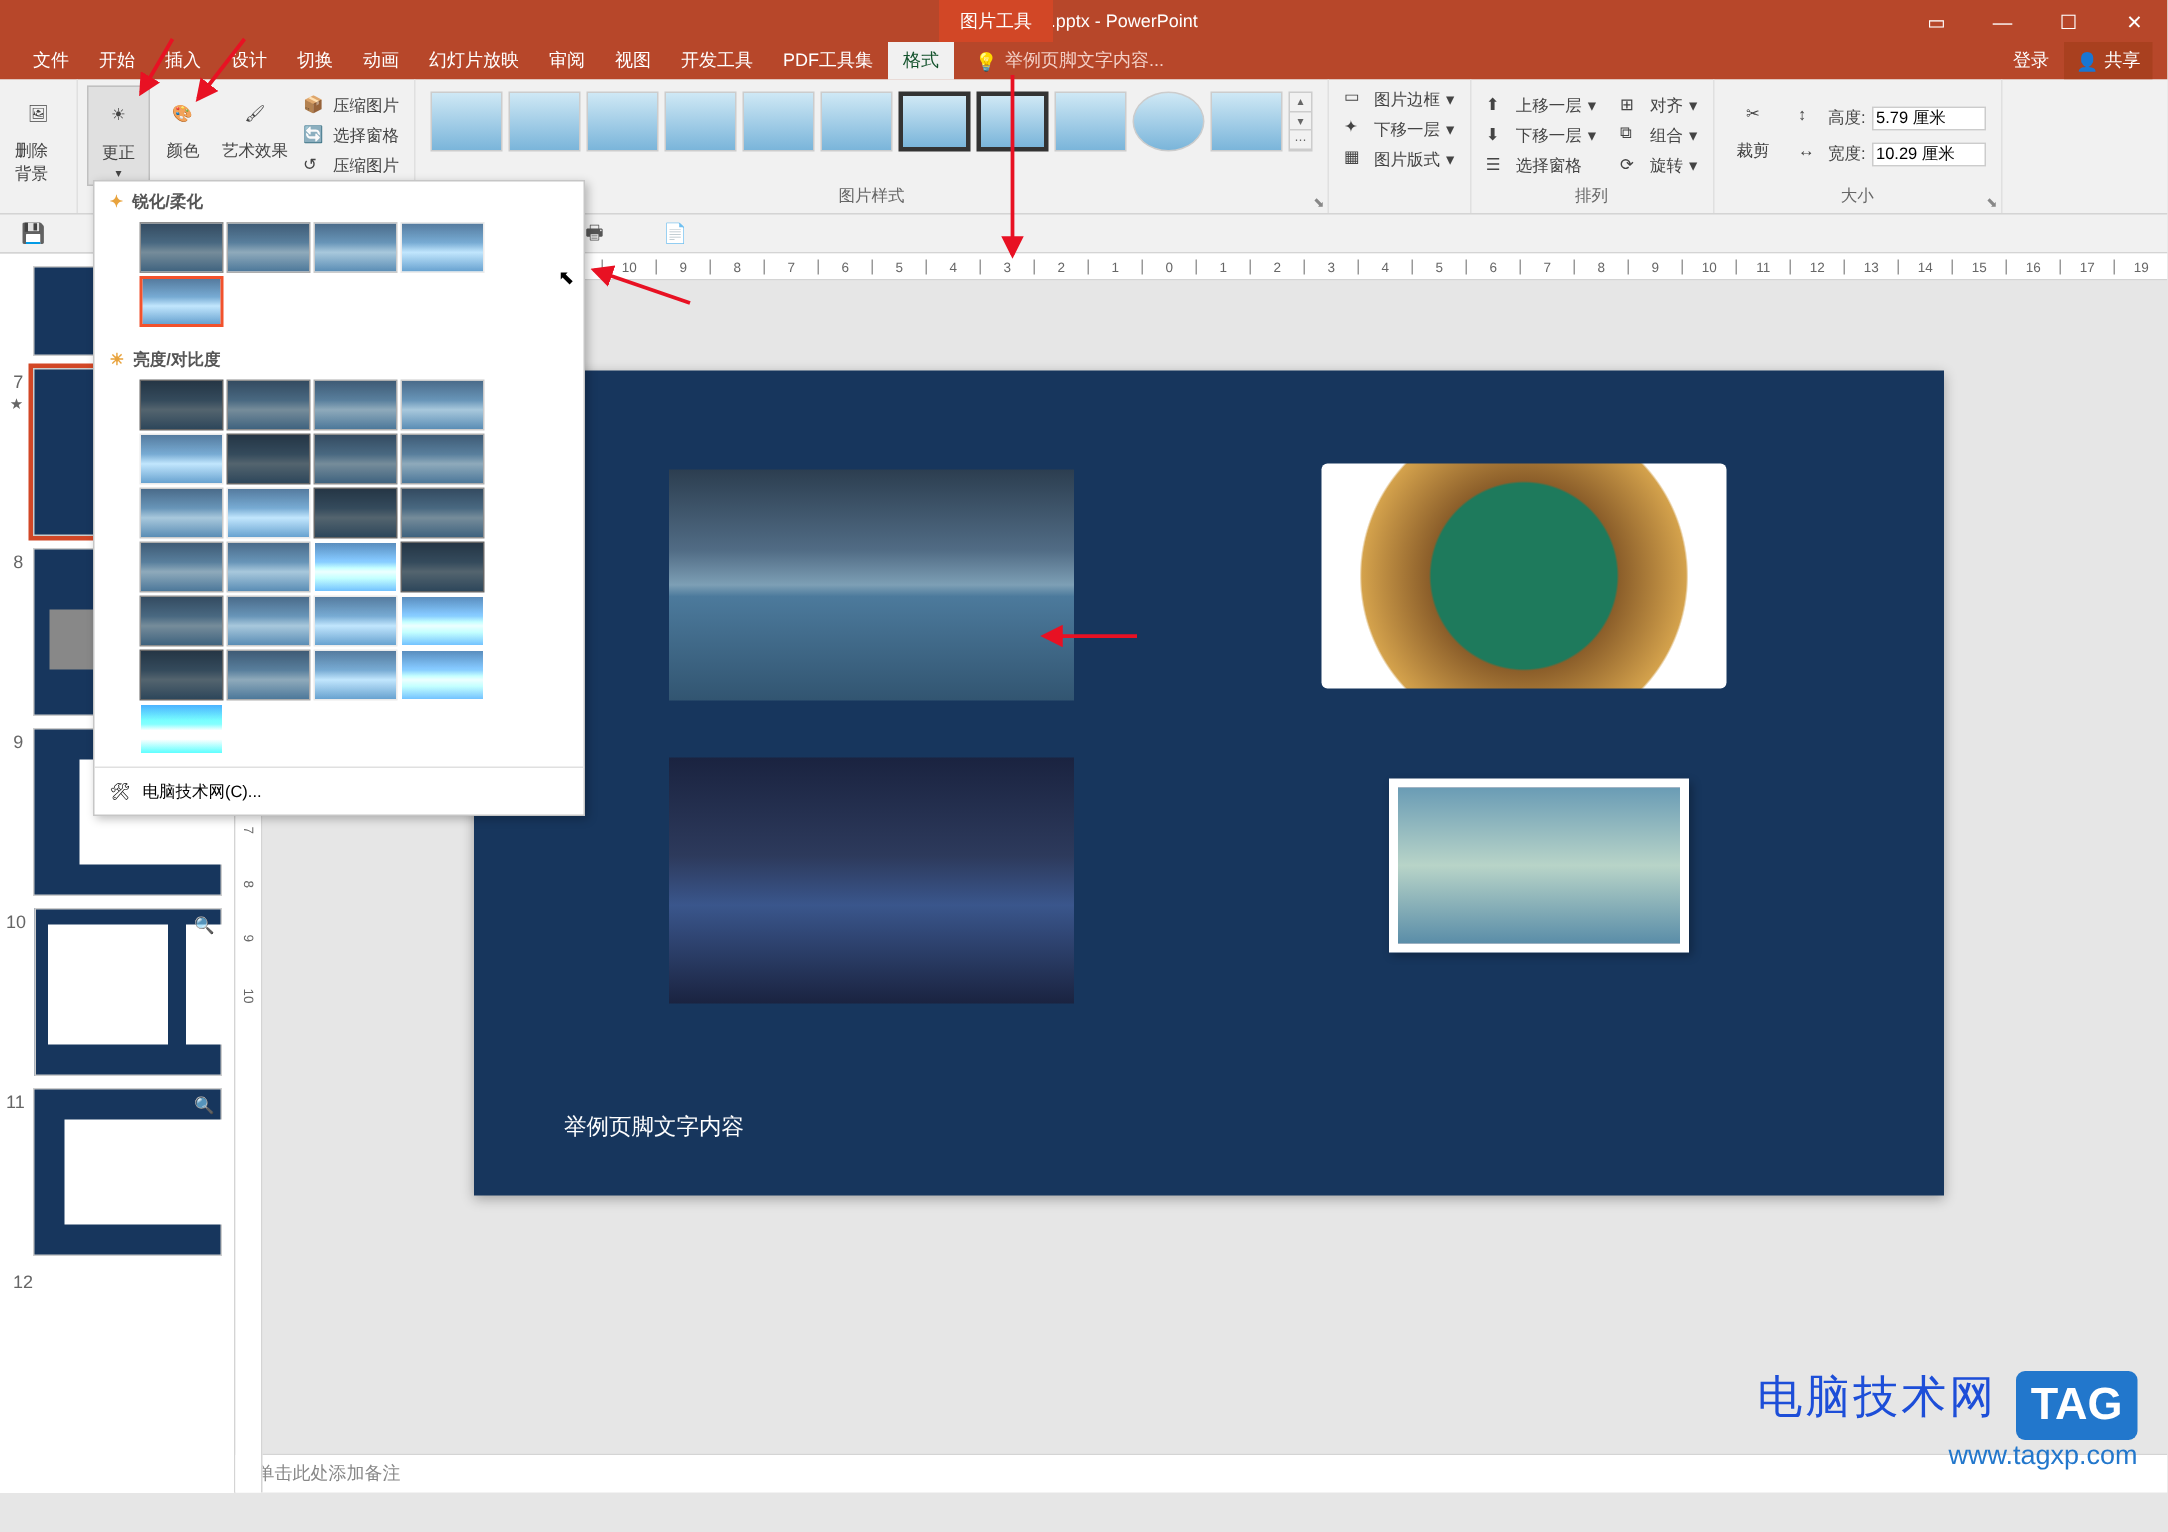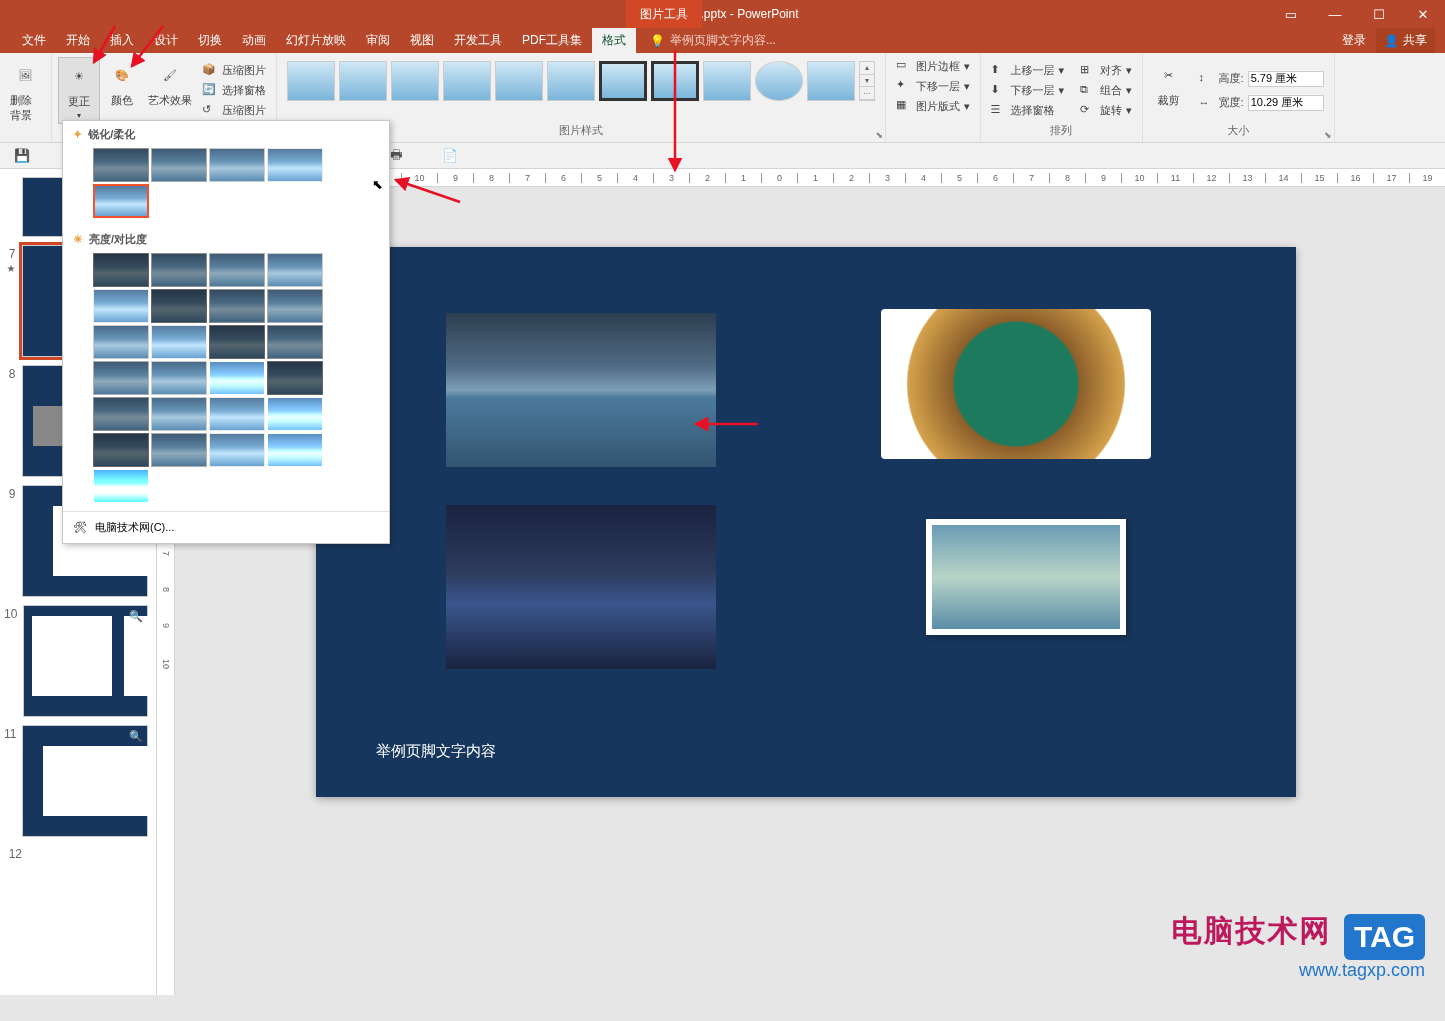--- a/index.html
+++ b/index.html
@@ -81,21 +81,21 @@
 .slide-canvas .img4 { position: absolute; left: 610px; top: 272px; width: 200px; height: 116px; border: 6px solid #fff; background: linear-gradient(#6a9cb5, #b8d4c8 50%, #5a8da8); box-shadow: 2px 2px 6px rgba(0,0,0,0.3); }
 .slide-canvas .footer-text { position: absolute; left: 60px; bottom: 36px; color: #fff; font-size: 15px; }
 .notes { height: 26px; background: #fff; border-top: 1px solid #d4d4d4; padding: 4px 14px; font-size: 12px; color: #888; }
 
 
 .arrow { position: absolute; z-index: 200; pointer-events: none; }
 .arrow svg { overflow: visible; }
 
 
 .watermark { position: absolute; right: 20px; bottom: 40px; z-index: 300; text-align: right; }
-.watermark .l1 { color: #be185d; font-size: 30px; font-weight: bold; letter-spacing:2px; }
+.watermark .l1 { color: #1d4ed8; font-size: 30px; font-weight: normal; letter-spacing:2px; }
 .watermark .l2 { color: #2277cc; font-size: 18px; }
 .watermark .tag { display:inline-block; background:#2277cc; color:#fff; font-size:30px; font-weight:bold; padding:6px 10px; border-radius:6px; margin-left:8px; vertical-align:middle; }
 
 .launcher { position:absolute; bottom:2px; right:2px; font-size:9px; color:#888; }
 </style>
 </head>
 <body>
 
 <div class="titlebar">
   <div class="left"></div>
@@ -395,20 +395,23 @@
     </div>
     <div class="canvas-wrap">
       <div class="slide-canvas">
         <div class="img1"></div>
         <div class="img2"></div>
         <div class="img3"></div>
         <div class="img4"></div>
         <div class="footer-text">举例页脚文字内容</div>
       </div>
     </div>
+    <div class="notes">
+      <span>单击此处添加备注</span>
+    </div>
   </div>
 </div>
 
 <div class="arrow" style="left:90px; top:26px"><svg width="30" height="40">
       <defs>
         <marker id="ah" markerWidth="6" markerHeight="6" refX="5" refY="3" orient="auto">
           <path d="M0,0 L6,3 L0,6 Z" fill="#e81123"></path>
         </marker>
       </defs>
       <line x1="25" y1="0" x2="4" y2="36" stroke="#e81123" stroke-width="2.5" marker-end="url(#ah)"></line>

